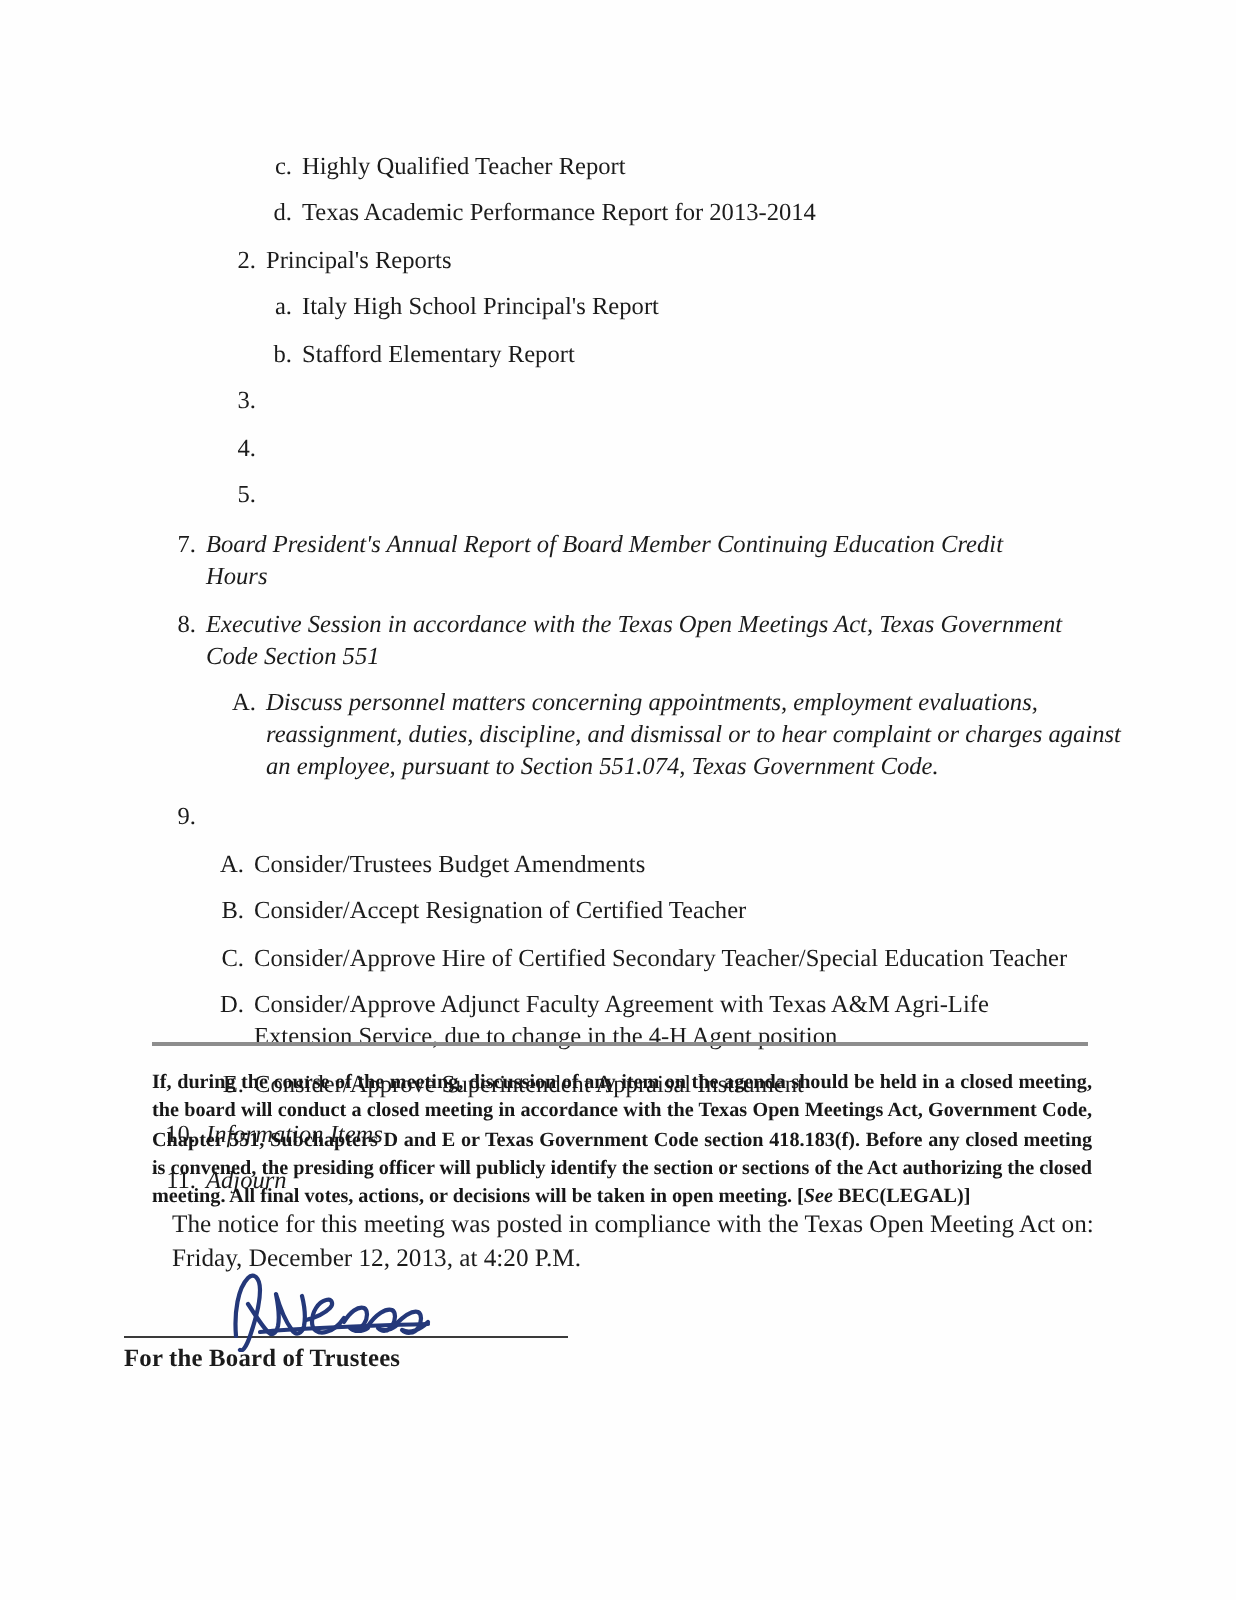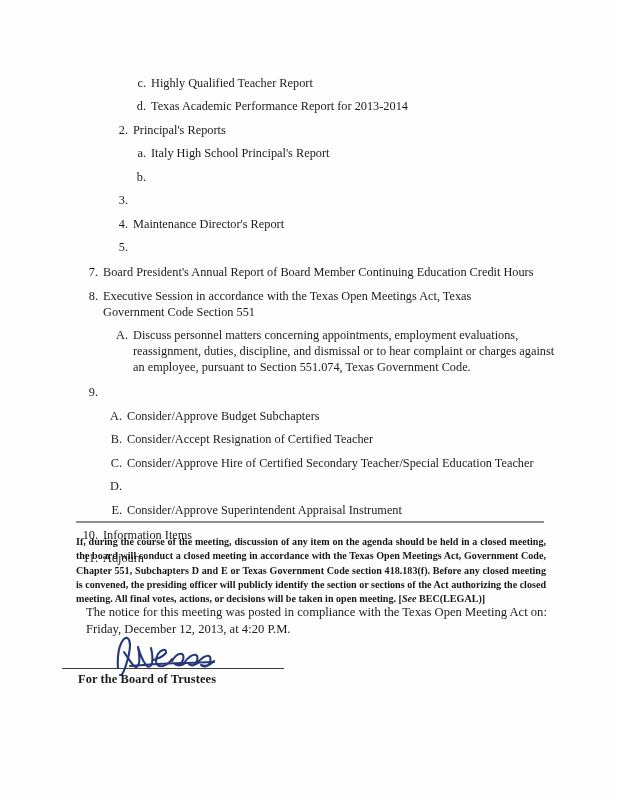--- a/index.html
+++ b/index.html
@@ -64,21 +64,21 @@
 
   .lvl-alpha { padding-left: 130px; }
   .lvl-alpha .marker { width: 16px; }
 
   .lvl-ualpha { padding-left: 108px; }
   .lvl-ualpha .marker { width: 20px; }
 
   .lvl-ualpha2 { padding-left: 100px; }
   .lvl-ualpha2 .marker { width: 22px; }
 
-  .row.wide .body-text { max-width: 432px; }
+  .row.wide .body-text { max-width: 432px; font-style: italic; }
   .row.narrow .body-text { max-width: 418px; }
 
   .gap-before { margin-top: 9px; }
 
   
   .divider {
     position: absolute;
     left: 76px;
     top: 521px;
     width: 468px;
@@ -129,21 +129,21 @@
   .sig-line {
     position: absolute;
     left: 0;
     top: 32px;
     width: 222px;
     height: 1.4px;
     background: #3a3a3a;
   }
   .sig-caption {
     position: absolute;
-    left: 16px;
+    left: 0;
     top: 36px;
     font-size: 12.4px;
     font-weight: 700;
     letter-spacing: 0.1px;
     white-space: nowrap;
   }
 </style>
 </head>
 <body>
 
@@ -162,27 +162,27 @@
         <div class="row lvl-num narrow">
           <span class="marker">2.</span>
           <span class="body-text">Principal's Reports</span>
         </div>
         <div class="row lvl-alpha narrow">
           <span class="marker">a.</span>
           <span class="body-text">Italy High School Principal's Report</span>
         </div>
         <div class="row lvl-alpha narrow">
           <span class="marker">b.</span>
+          <span class="body-text">Stafford Elementary Report</span>
         </div>
         <div class="row lvl-num narrow">
           <span class="marker">3.</span>
         </div>
         <div class="row lvl-num narrow">
           <span class="marker">4.</span>
-          <span class="body-text">Maintenance Director's Report</span>
         </div>
         <div class="row lvl-num narrow">
           <span class="marker">5.</span>
         </div>
         <div class="row lvl-top wide gap-before">
           <span class="marker">7.</span>
           <span class="body-text">Board President's Annual Report of Board Member Continuing Education Credit Hours</span>
         </div>
         <div class="row lvl-top wide">
           <span class="marker">8.</span>
@@ -190,32 +190,33 @@
         </div>
         <div class="row lvl-ualpha wide">
           <span class="marker">A.</span>
           <span class="body-text">Discuss personnel matters concerning appointments, employment evaluations, reassignment, duties, discipline, and dismissal or to hear complaint or charges against an employee, pursuant to Section 551.074, Texas Government Code.</span>
         </div>
         <div class="row lvl-top wide gap-before">
           <span class="marker">9.</span>
         </div>
         <div class="row lvl-ualpha2 narrow">
           <span class="marker">A.</span>
-          <span class="body-text">Consider/Approve Budget Subchapters</span>
+          <span class="body-text">Consider/Trustees Budget Amendments</span>
         </div>
         <div class="row lvl-ualpha2 narrow">
           <span class="marker">B.</span>
           <span class="body-text">Consider/Accept Resignation of Certified Teacher</span>
         </div>
         <div class="row lvl-ualpha2 narrow">
           <span class="marker">C.</span>
           <span class="body-text">Consider/Approve Hire of Certified Secondary Teacher/Special Education Teacher</span>
         </div>
         <div class="row lvl-ualpha2 narrow">
           <span class="marker">D.</span>
+          <span class="body-text">Consider/Approve Adjunct Faculty Agreement with Texas A&amp;M Agri-Life Extension Service, due to change in the 4-H Agent position</span>
         </div>
         <div class="row lvl-ualpha2 narrow">
           <span class="marker">E.</span>
           <span class="body-text">Consider/Approve Superintendent Appraisal Instrument</span>
         </div>
         <div class="row lvl-top wide gap-before">
           <span class="marker">10.</span>
           <span class="body-text">Information Items</span>
         </div>
         <div class="row lvl-top wide">

